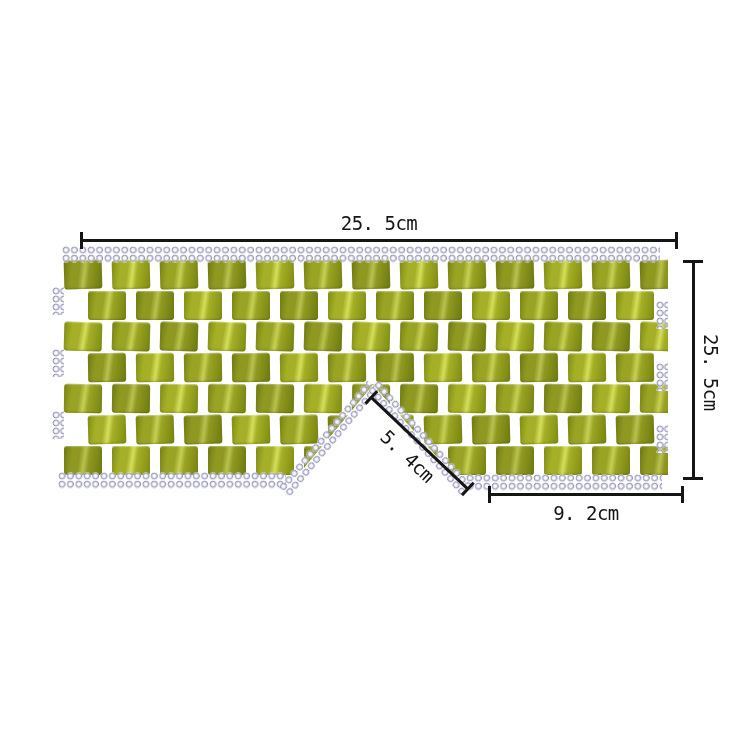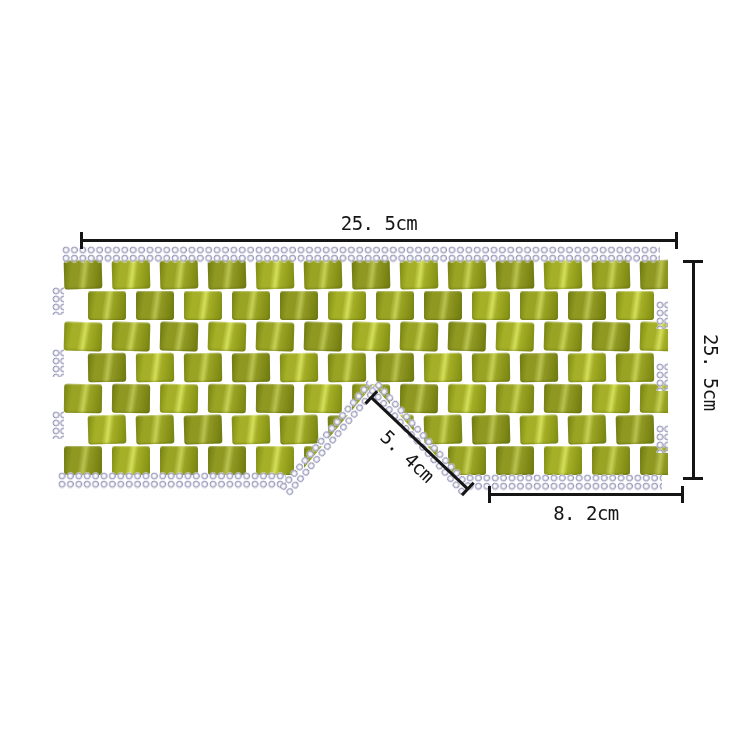--- a/index.html
+++ b/index.html
@@ -166,16 +166,16 @@
     <div class="dim-line" style="left:0;top:0;width:134px;height:3px;"></div>
     <div class="dim-line" style="left:-1px;top:-7px;width:3px;height:17px;"></div>
     <div class="dim-line" style="left:132px;top:-7px;width:3px;height:17px;"></div>
     <div class="dim-label" style="left:2px;top:8px;width:130px;">5. 4cm</div>
   </div>
 
   <div class="dim" style="left:488px;top:486px;width:196px;height:44px;">
     <div class="dim-line" style="left:0;top:0;width:3px;height:17px;"></div>
     <div class="dim-line" style="left:0;top:7px;width:196px;height:3px;"></div>
     <div class="dim-line" style="left:193px;top:0;width:3px;height:17px;"></div>
-    <div class="dim-label" style="left:0;top:16px;width:100%;">8. 2cm</div>
+    <div class="dim-label" style="left:0;top:16px;width:100%;">9. 2cm</div>
   </div>
 
 </div>
 
 </body></html>

